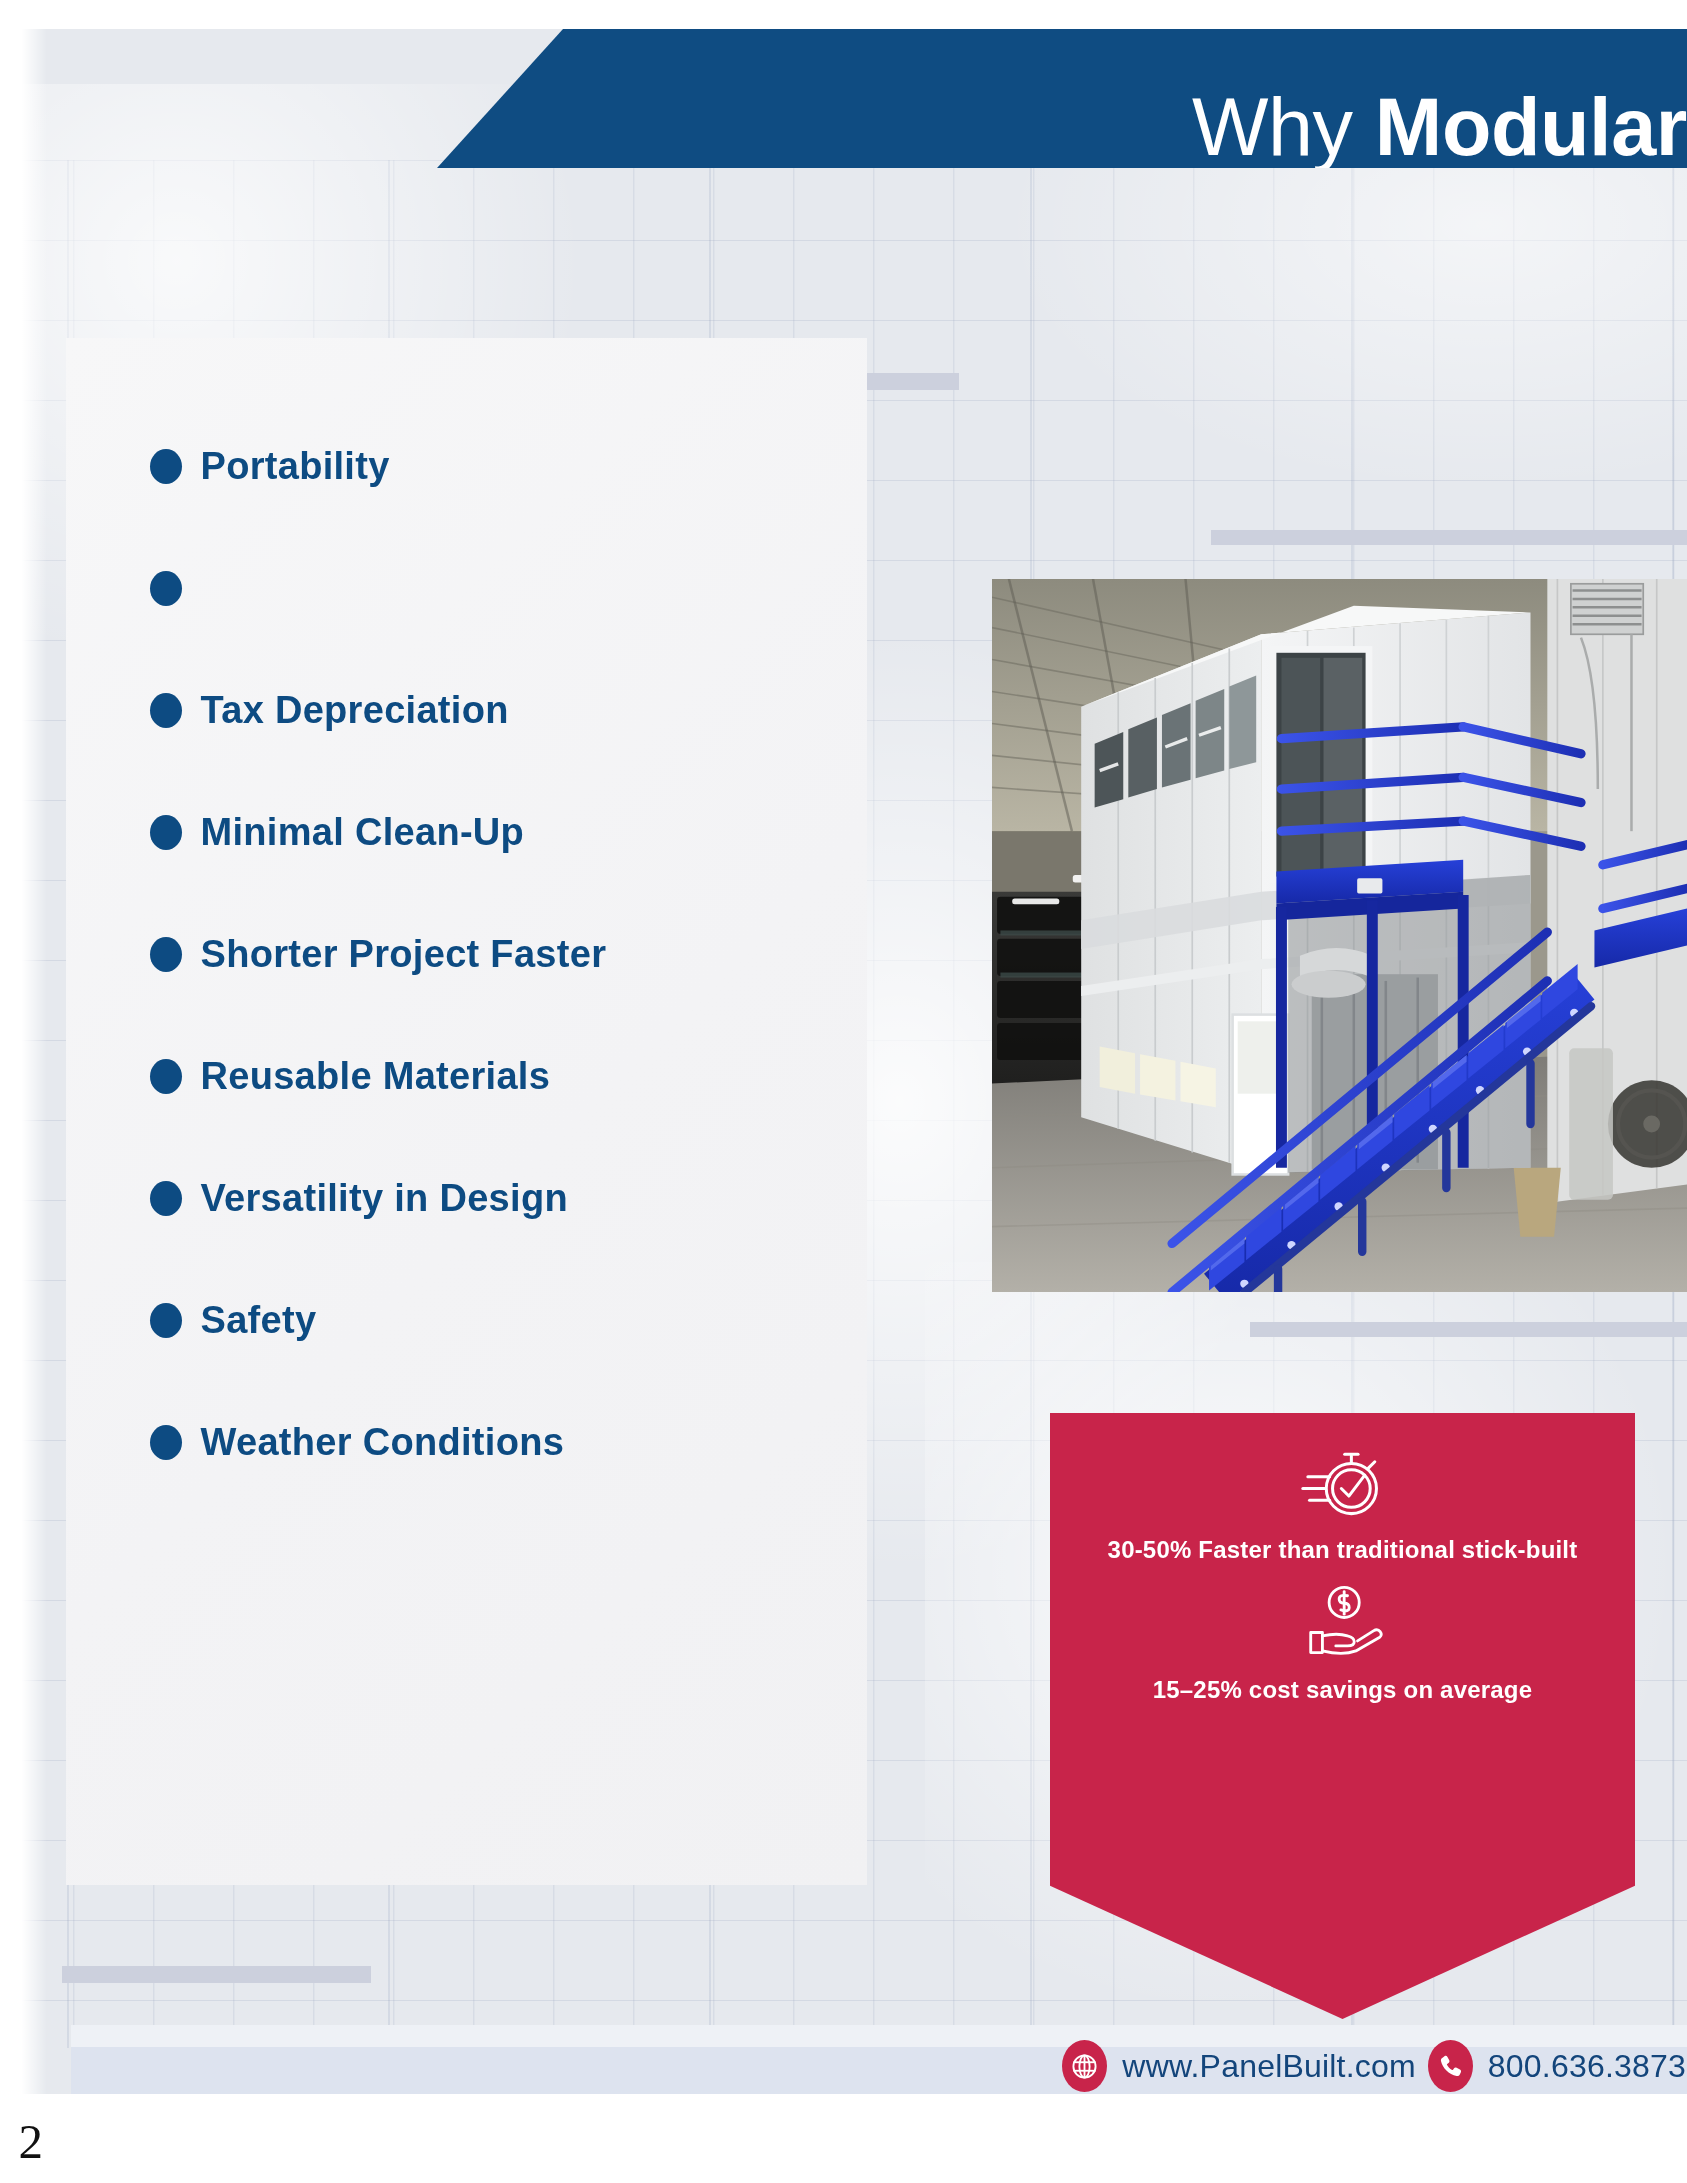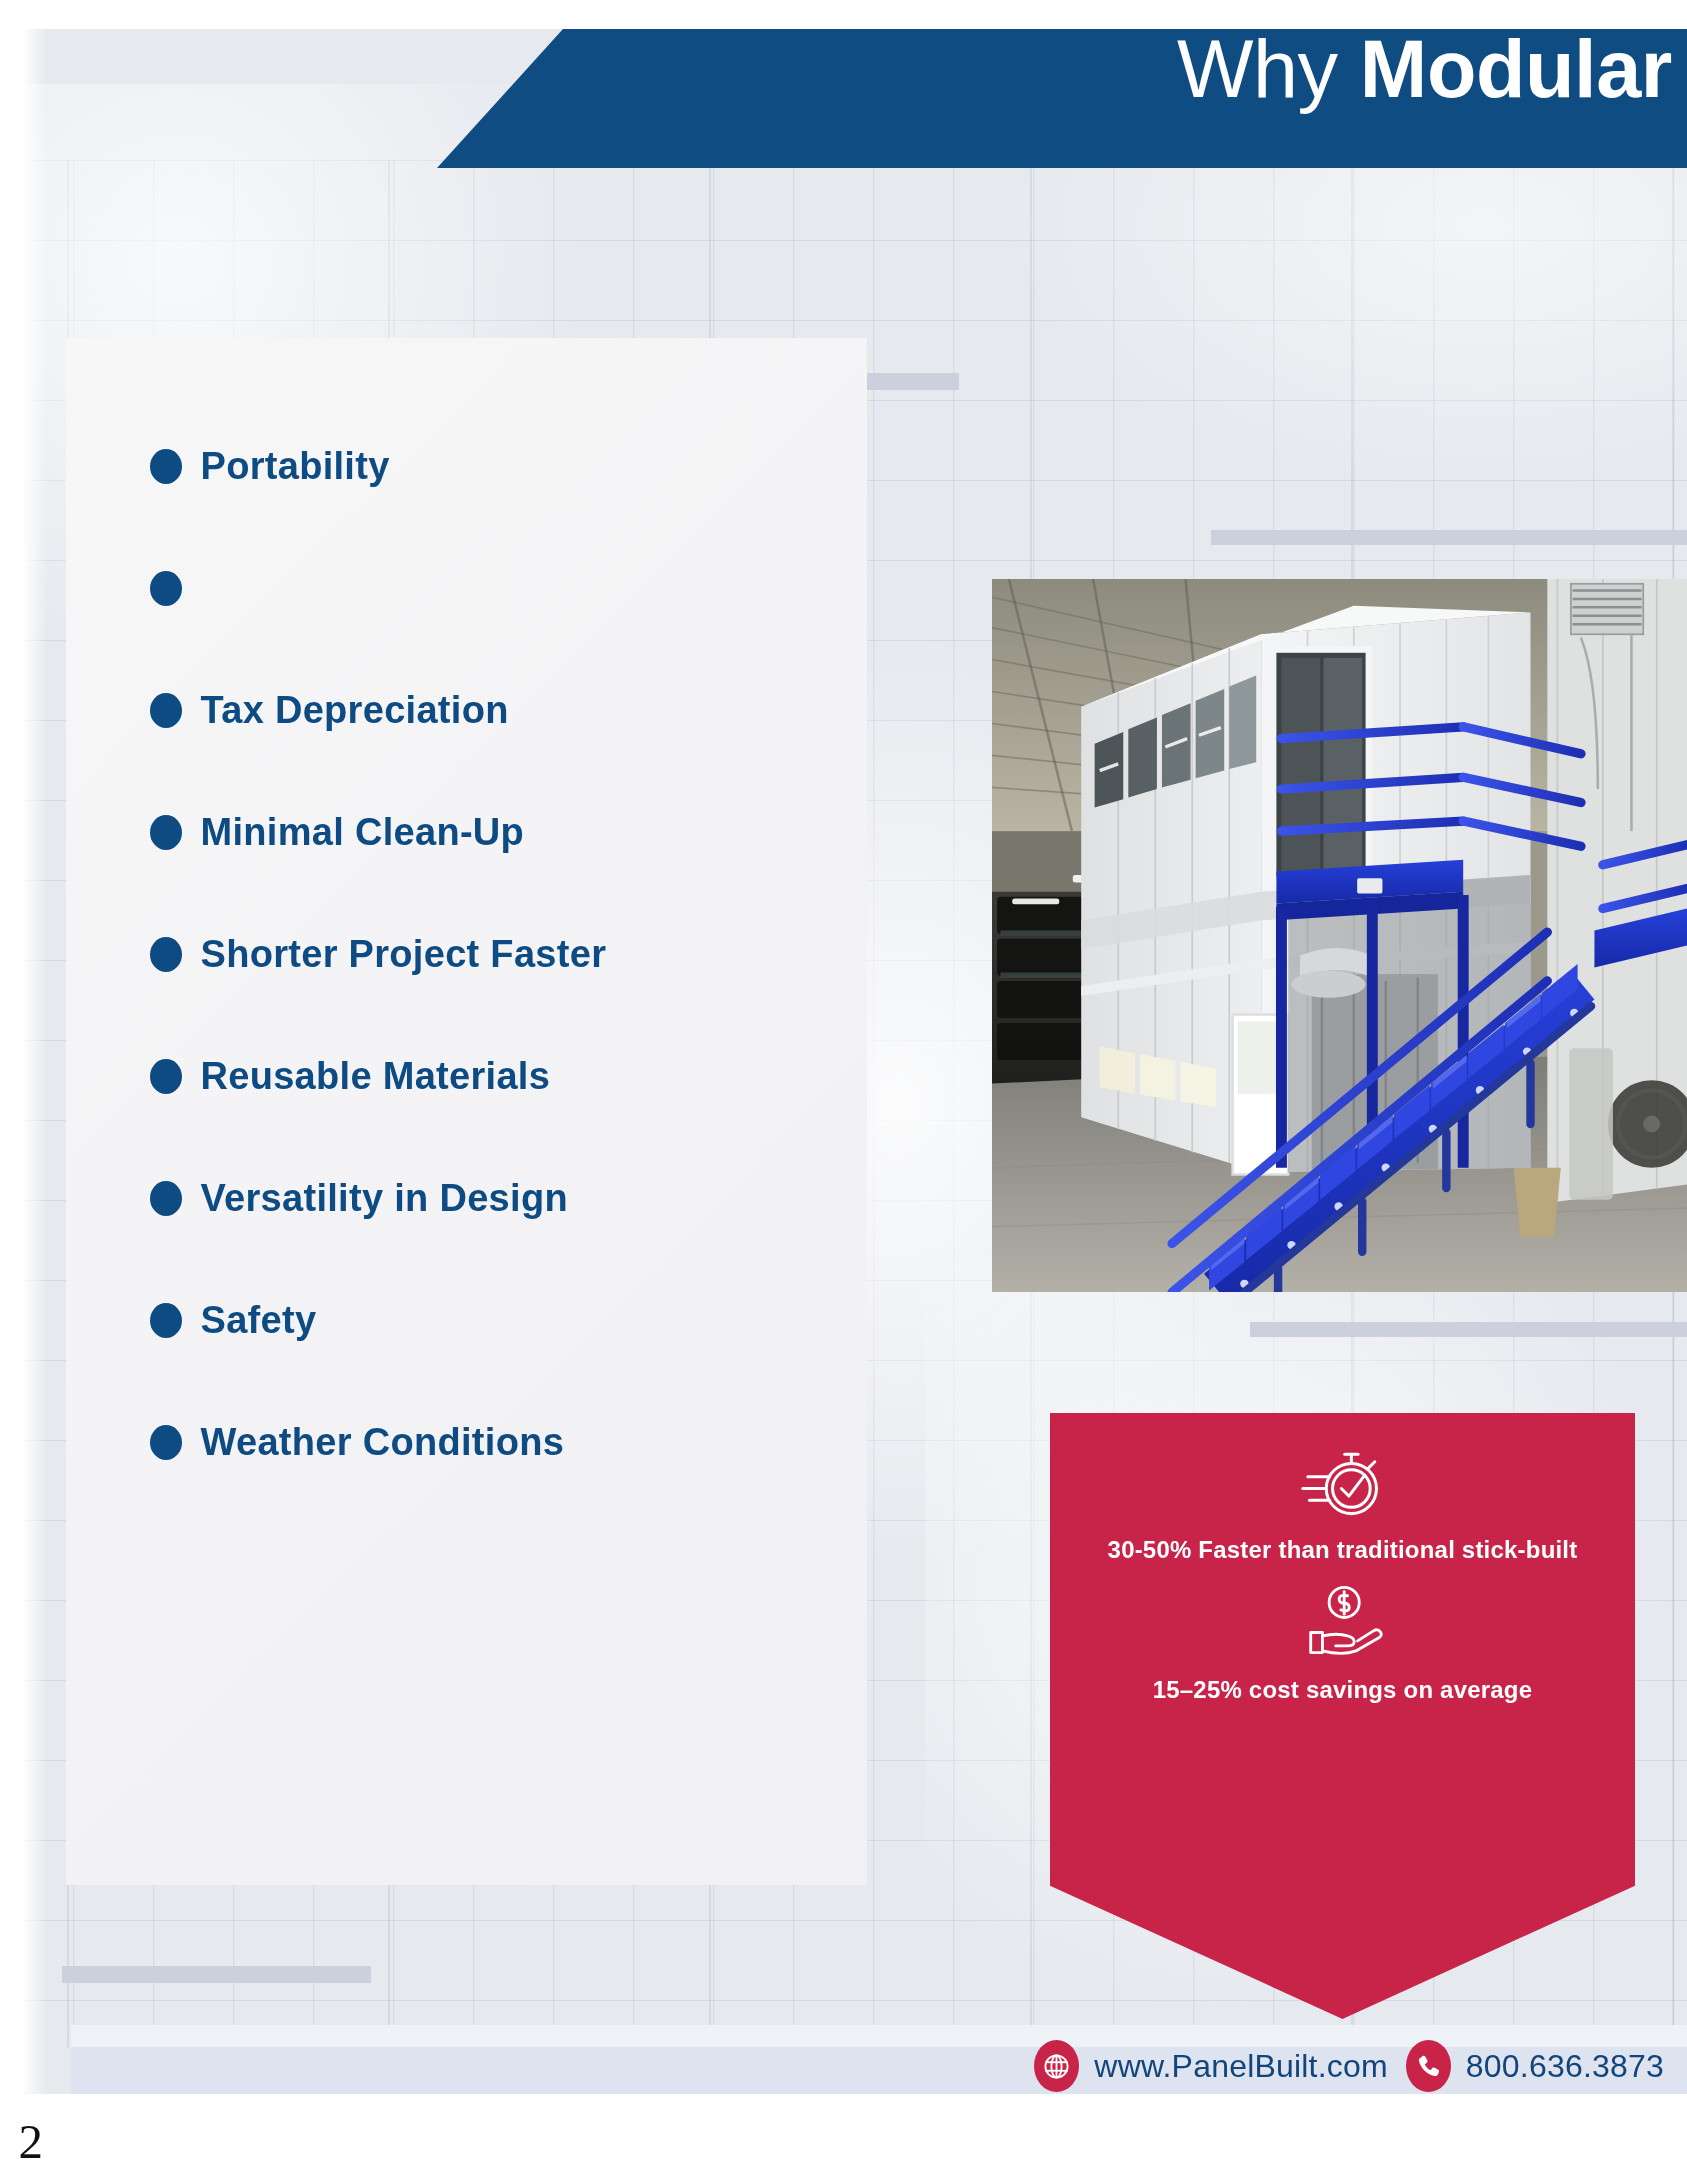--- a/index.html
+++ b/index.html
@@ -64,22 +64,21 @@
     position:absolute;left:0;bottom:0;right:0;height:89px;background:#ffffff;
   }
 
   
   .header-banner{
     position:absolute;
     left:437px;top:29px;width:1250px;height:139px;
     background:#0d4c85;
     background:#0f4c82;
     clip-path:polygon(126px 0,100% 0,100% 100%,0 100%);
-    display:flex;align-items:flex-start;justify-content:flex-end;
-    padding-right:15px;
+    display:flex;align-items:flex-end;justify-content:flex-end;
     box-sizing:border-box;
   }
   .header-title{
     color:#ffffff;
     font-size:81px;
     line-height:1;
     letter-spacing:-0.4px;
     white-space:nowrap;
   }
   .header-title .light{font-weight:300;}
@@ -163,22 +162,22 @@
     left:71px;bottom:89px;right:0;height:47px;
     background:#dde3ef;
   }
   .footer-strip-b{
     position:absolute;
     left:71px;bottom:136px;right:0;height:22px;
     background:#eef1f6;
   }
   .footer-contact{
     position:absolute;
-    right:23px;bottom:91px;
-    display:flex;align-items:center;gap:18px;
+    right:1px;bottom:91px;
+    display:flex;align-items:center;gap:12px;
   }
   .contact-item{display:flex;align-items:center;gap:15px;}
   .contact-badge{
     width:45px;height:52px;border-radius:50%;
     background:#c8244a;
     display:flex;align-items:center;justify-content:center;
     flex:0 0 auto;
   }
   .contact-text{
     color:#13457b;

